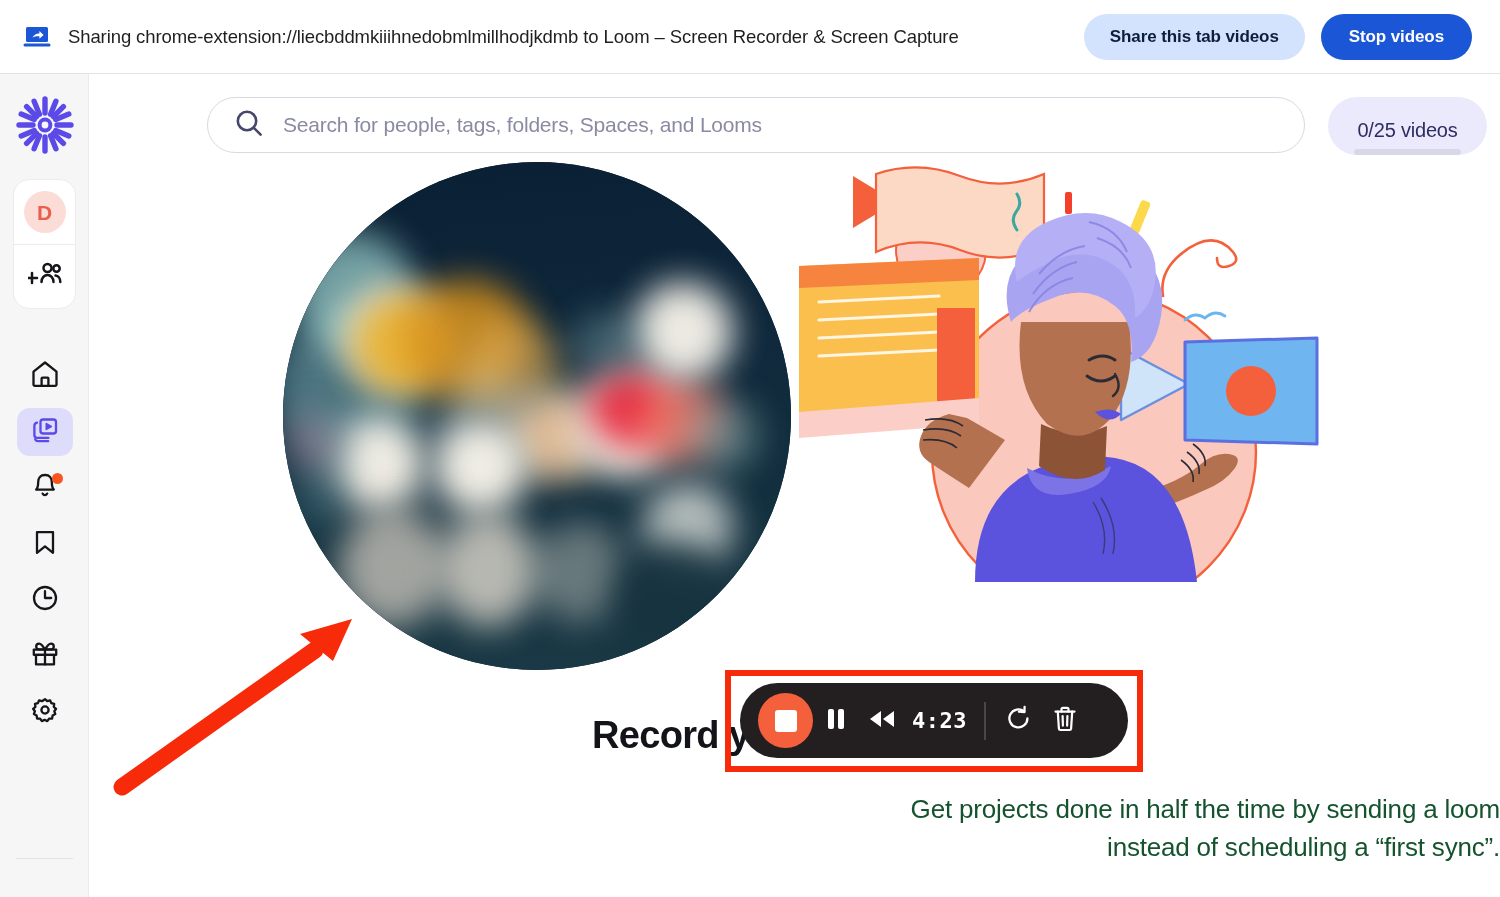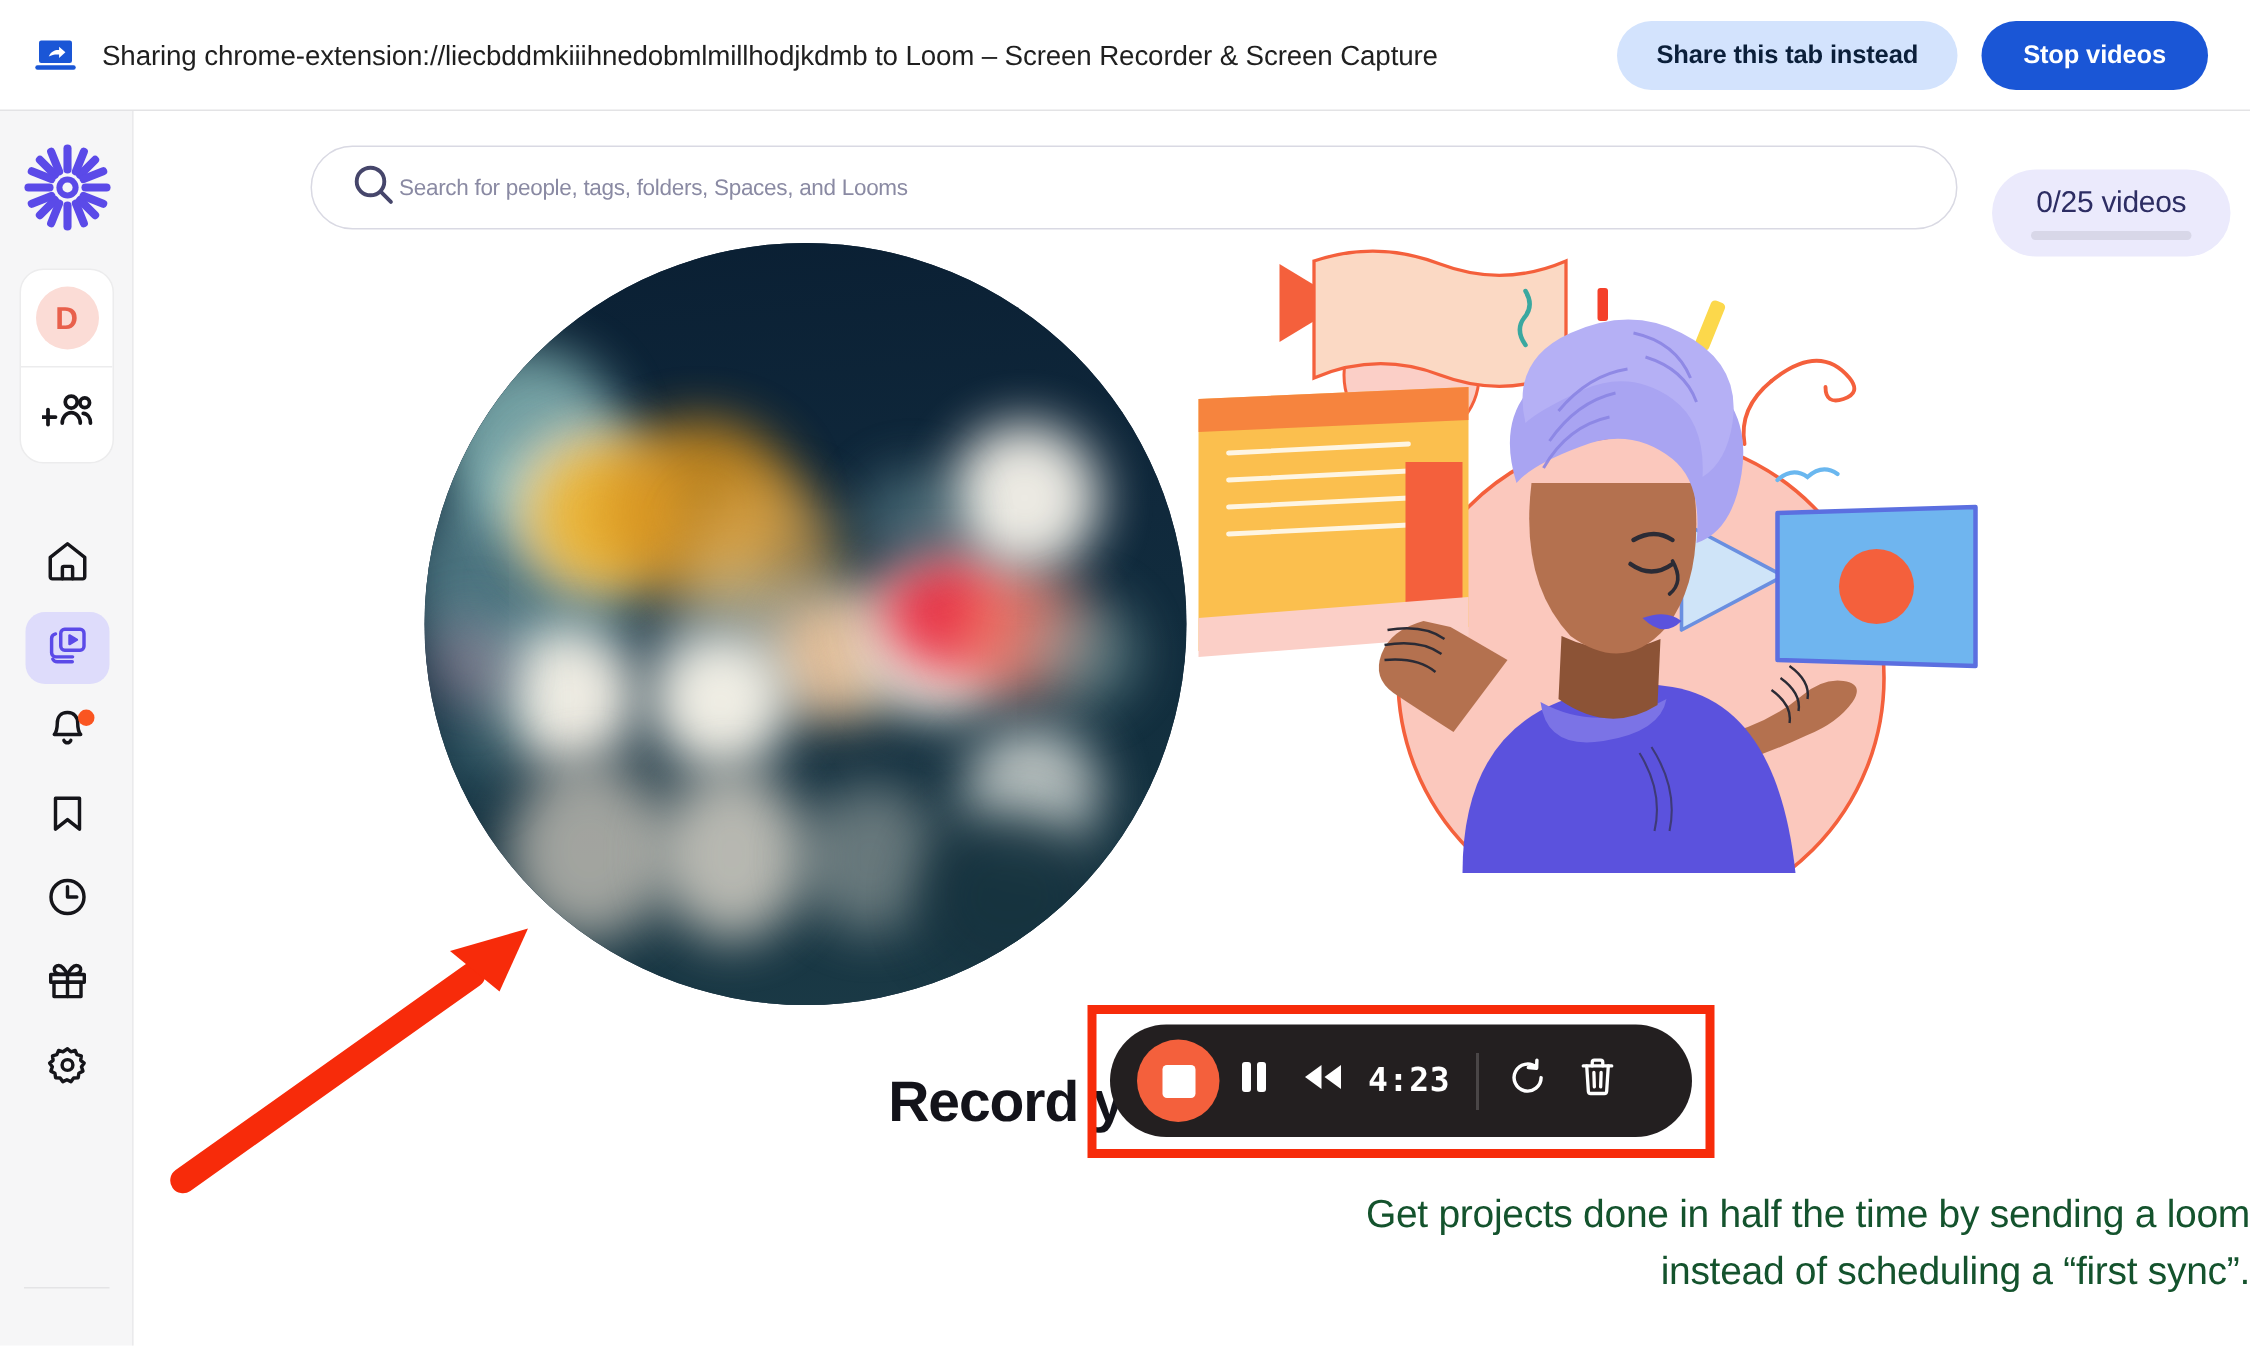--- a/index.html
+++ b/index.html
@@ -123,35 +123,35 @@
     border: 1px solid #d9d9e3;
     border-radius: 999px;
     background: #ffffff;
     display: flex; align-items: center;
     padding: 0 26px;
     cursor: text;
   }
   .search-box svg { flex: 0 0 auto; }
   .search-input {
     border: none; outline: none; background: transparent;
-    margin-left: 2px;
-    font-size: 15px;
+    margin-left: 19px;
+    font-size: 21px;
     color: #000000;
     width: 100%;
     font-family: "Liberation Sans", sans-serif;
     letter-spacing: -0.2px;
   }
   .search-input::placeholder { color: #8a8aa3; opacity: 1; }
   .videos-badge {
-    position: absolute; right: 13px; top: 16px;
+    position: absolute; right: 13px; top: 0;
     width: 159px; height: 58px;
     background: #ebeafc;
     border-radius: 999px;
     display: flex; flex-direction: column;
-    align-items: center; justify-content: center;
+    align-items: center; justify-content: flex-end;
     cursor: pointer;
   }
   .videos-badge-label {
     font-size: 20px; color: #2d2d63; letter-spacing: -0.2px;
     line-height: 1;
   }
   .videos-progress {
     margin-top: 9px;
     width: 107px; height: 6px; border-radius: 3px;
     background: #d8d7e8;
@@ -229,21 +229,21 @@
 
 <div class="share-bar">
   <span class="share-icon">
     <svg width="28" height="24" viewBox="0 0 28 24">
       <rect x="3" y="2" width="22" height="15" rx="1.5" fill="#1a56d6"></rect>
       <rect x="0.5" y="18.5" width="27" height="3" rx="1.5" fill="#1a56d6"></rect>
       <path d="M9.5 12.6 C11.2 9.2 13.8 8.2 16.4 8.4 L16.4 6.1 L20.6 9.9 L16.4 13.7 L16.4 11.3 C13.9 11.1 11.5 11.5 9.5 12.6 Z" fill="#ffffff"></path>
     </svg>
   </span>
   <span class="share-text">Sharing chrome-extension://liecbddmkiiihnedobmlmillhodjkdmb to Loom – Screen Recorder &amp; Screen Capture</span>
-  <button class="btn-pill btn-share-tab">Share this tab instead</button>
+  <button class="btn-pill btn-share-tab">Share this tab videos</button>
   <button class="btn-pill btn-stop-share">Stop videos</button>
 </div>
 
 <div class="sidebar">
 
   <div class="logo-wrap">
     <svg width="62" height="62" viewBox="0 0 62 62">
       <g stroke="#5b4ae8" stroke-width="5.4" stroke-linecap="round">
         <line x1="31" y1="5" x2="31" y2="19"></line>
         <line x1="31" y1="43" x2="31" y2="57"></line>

